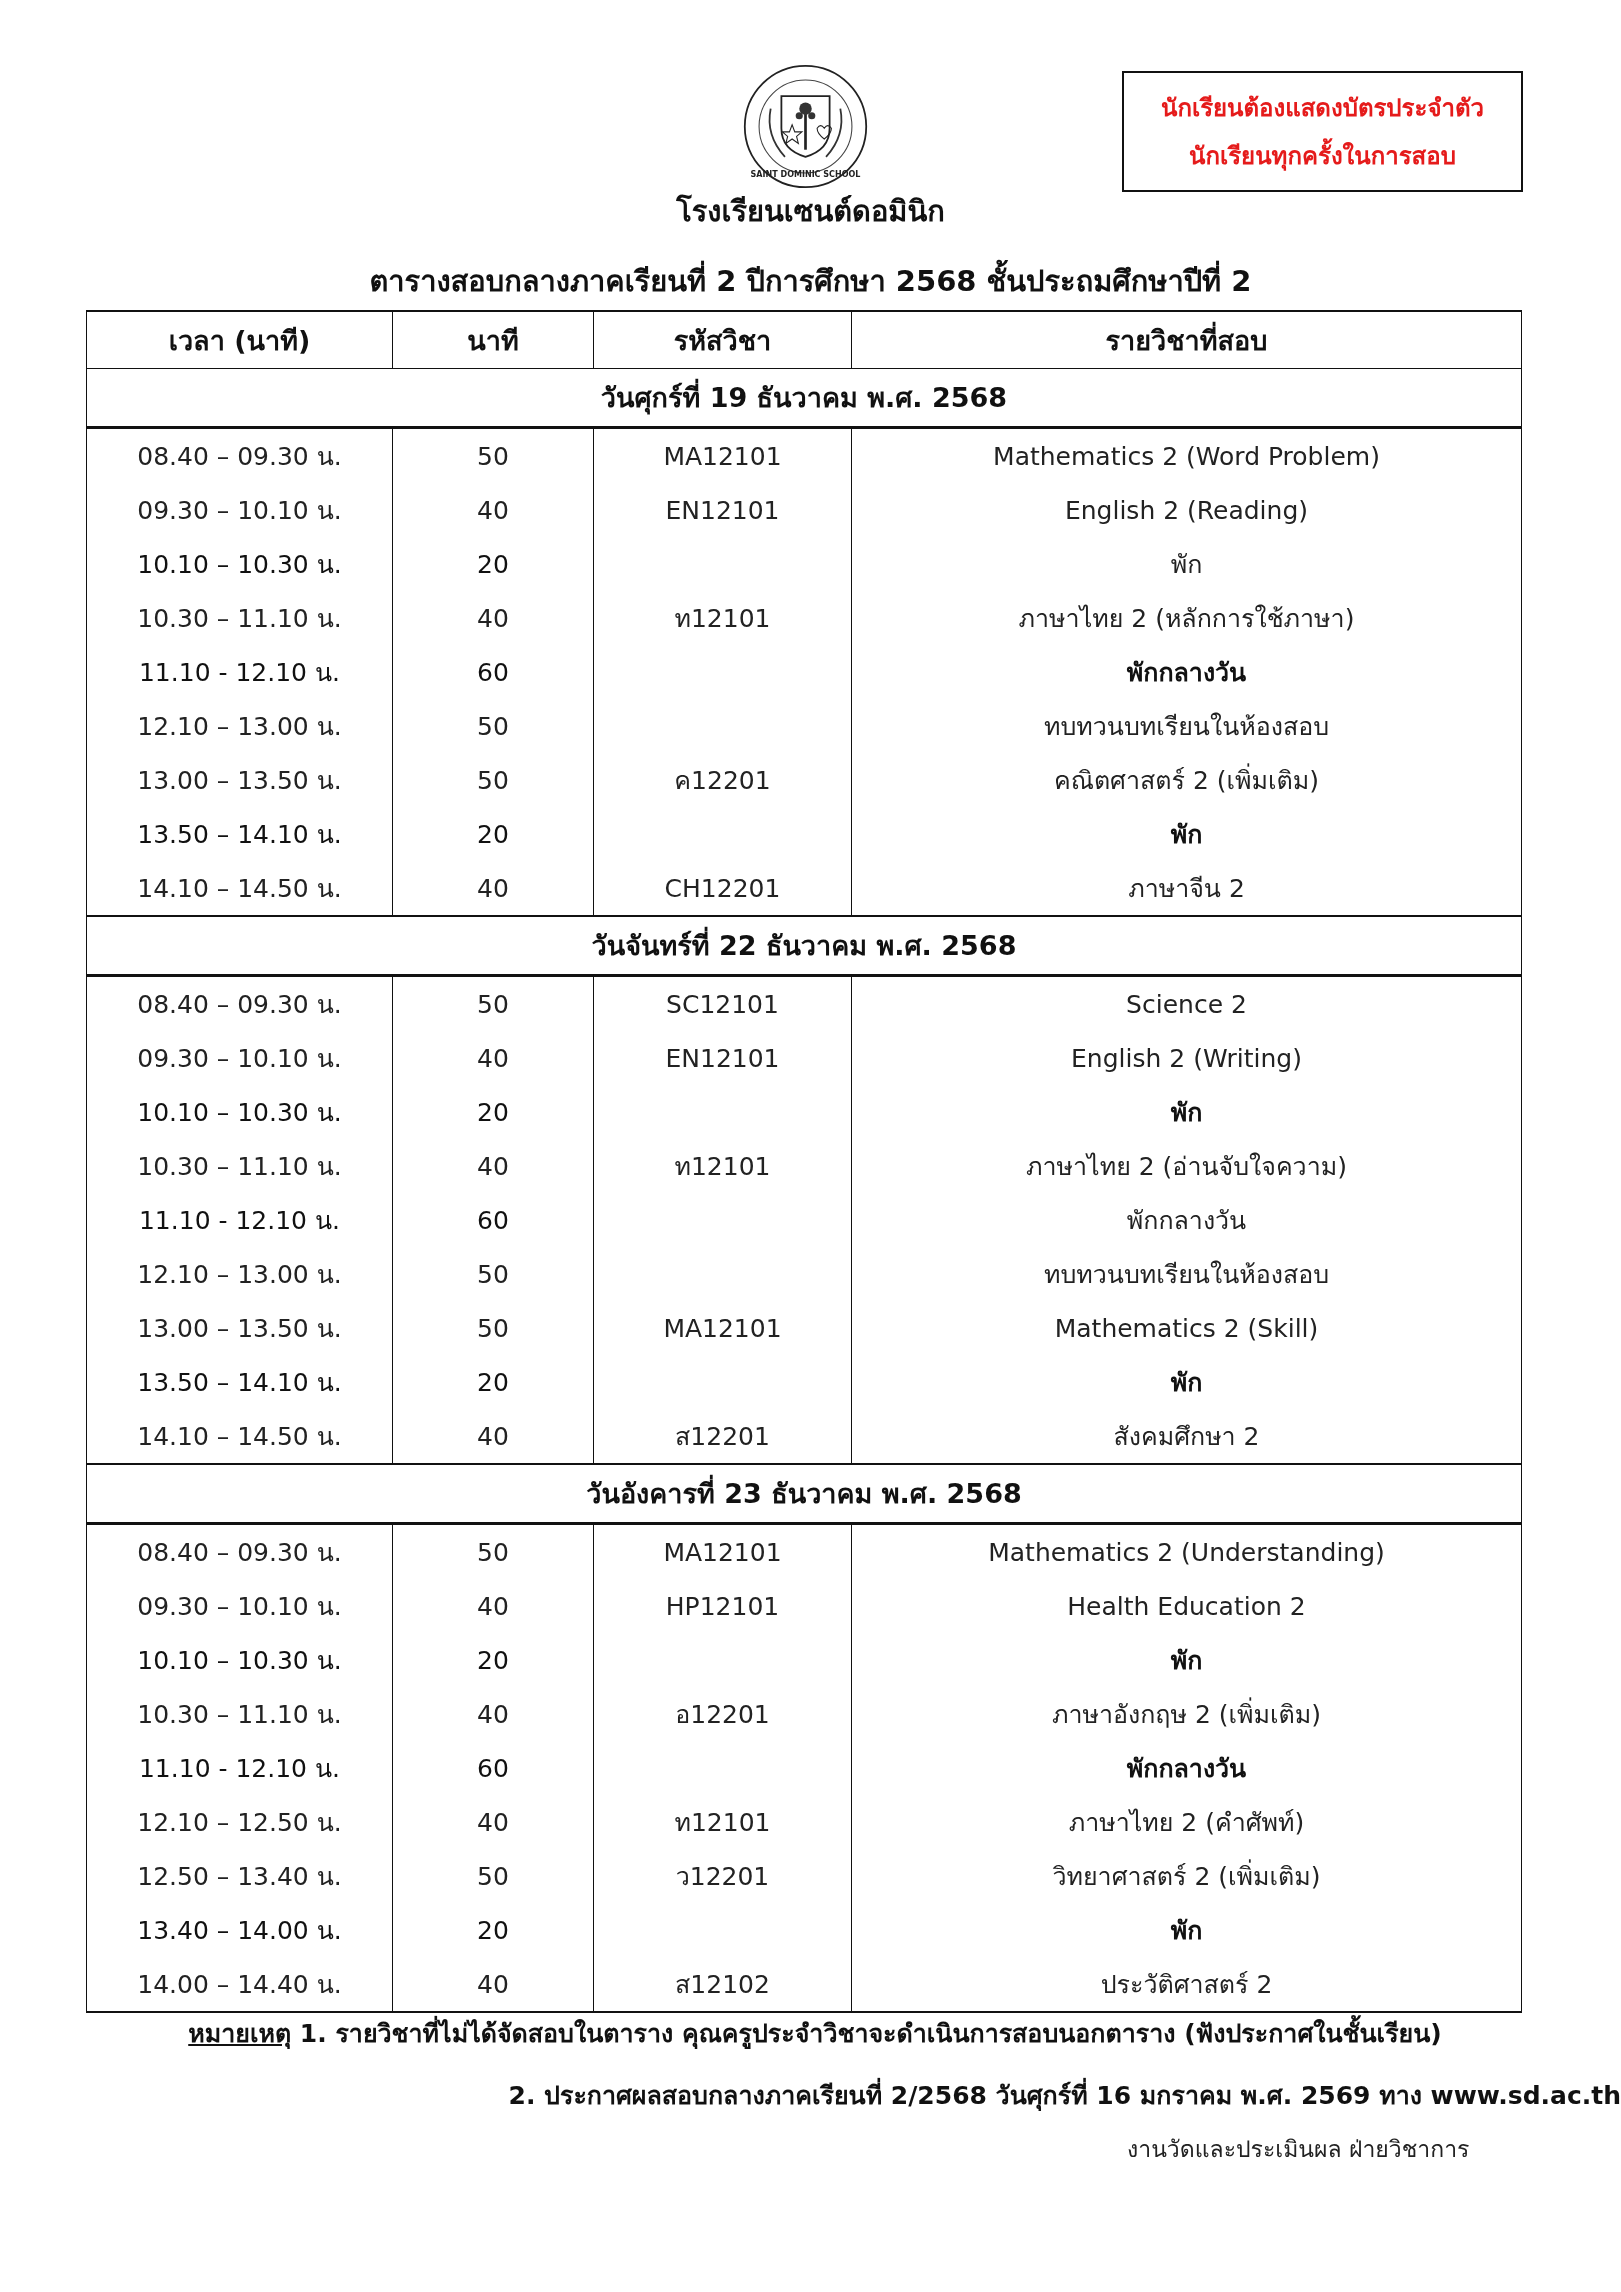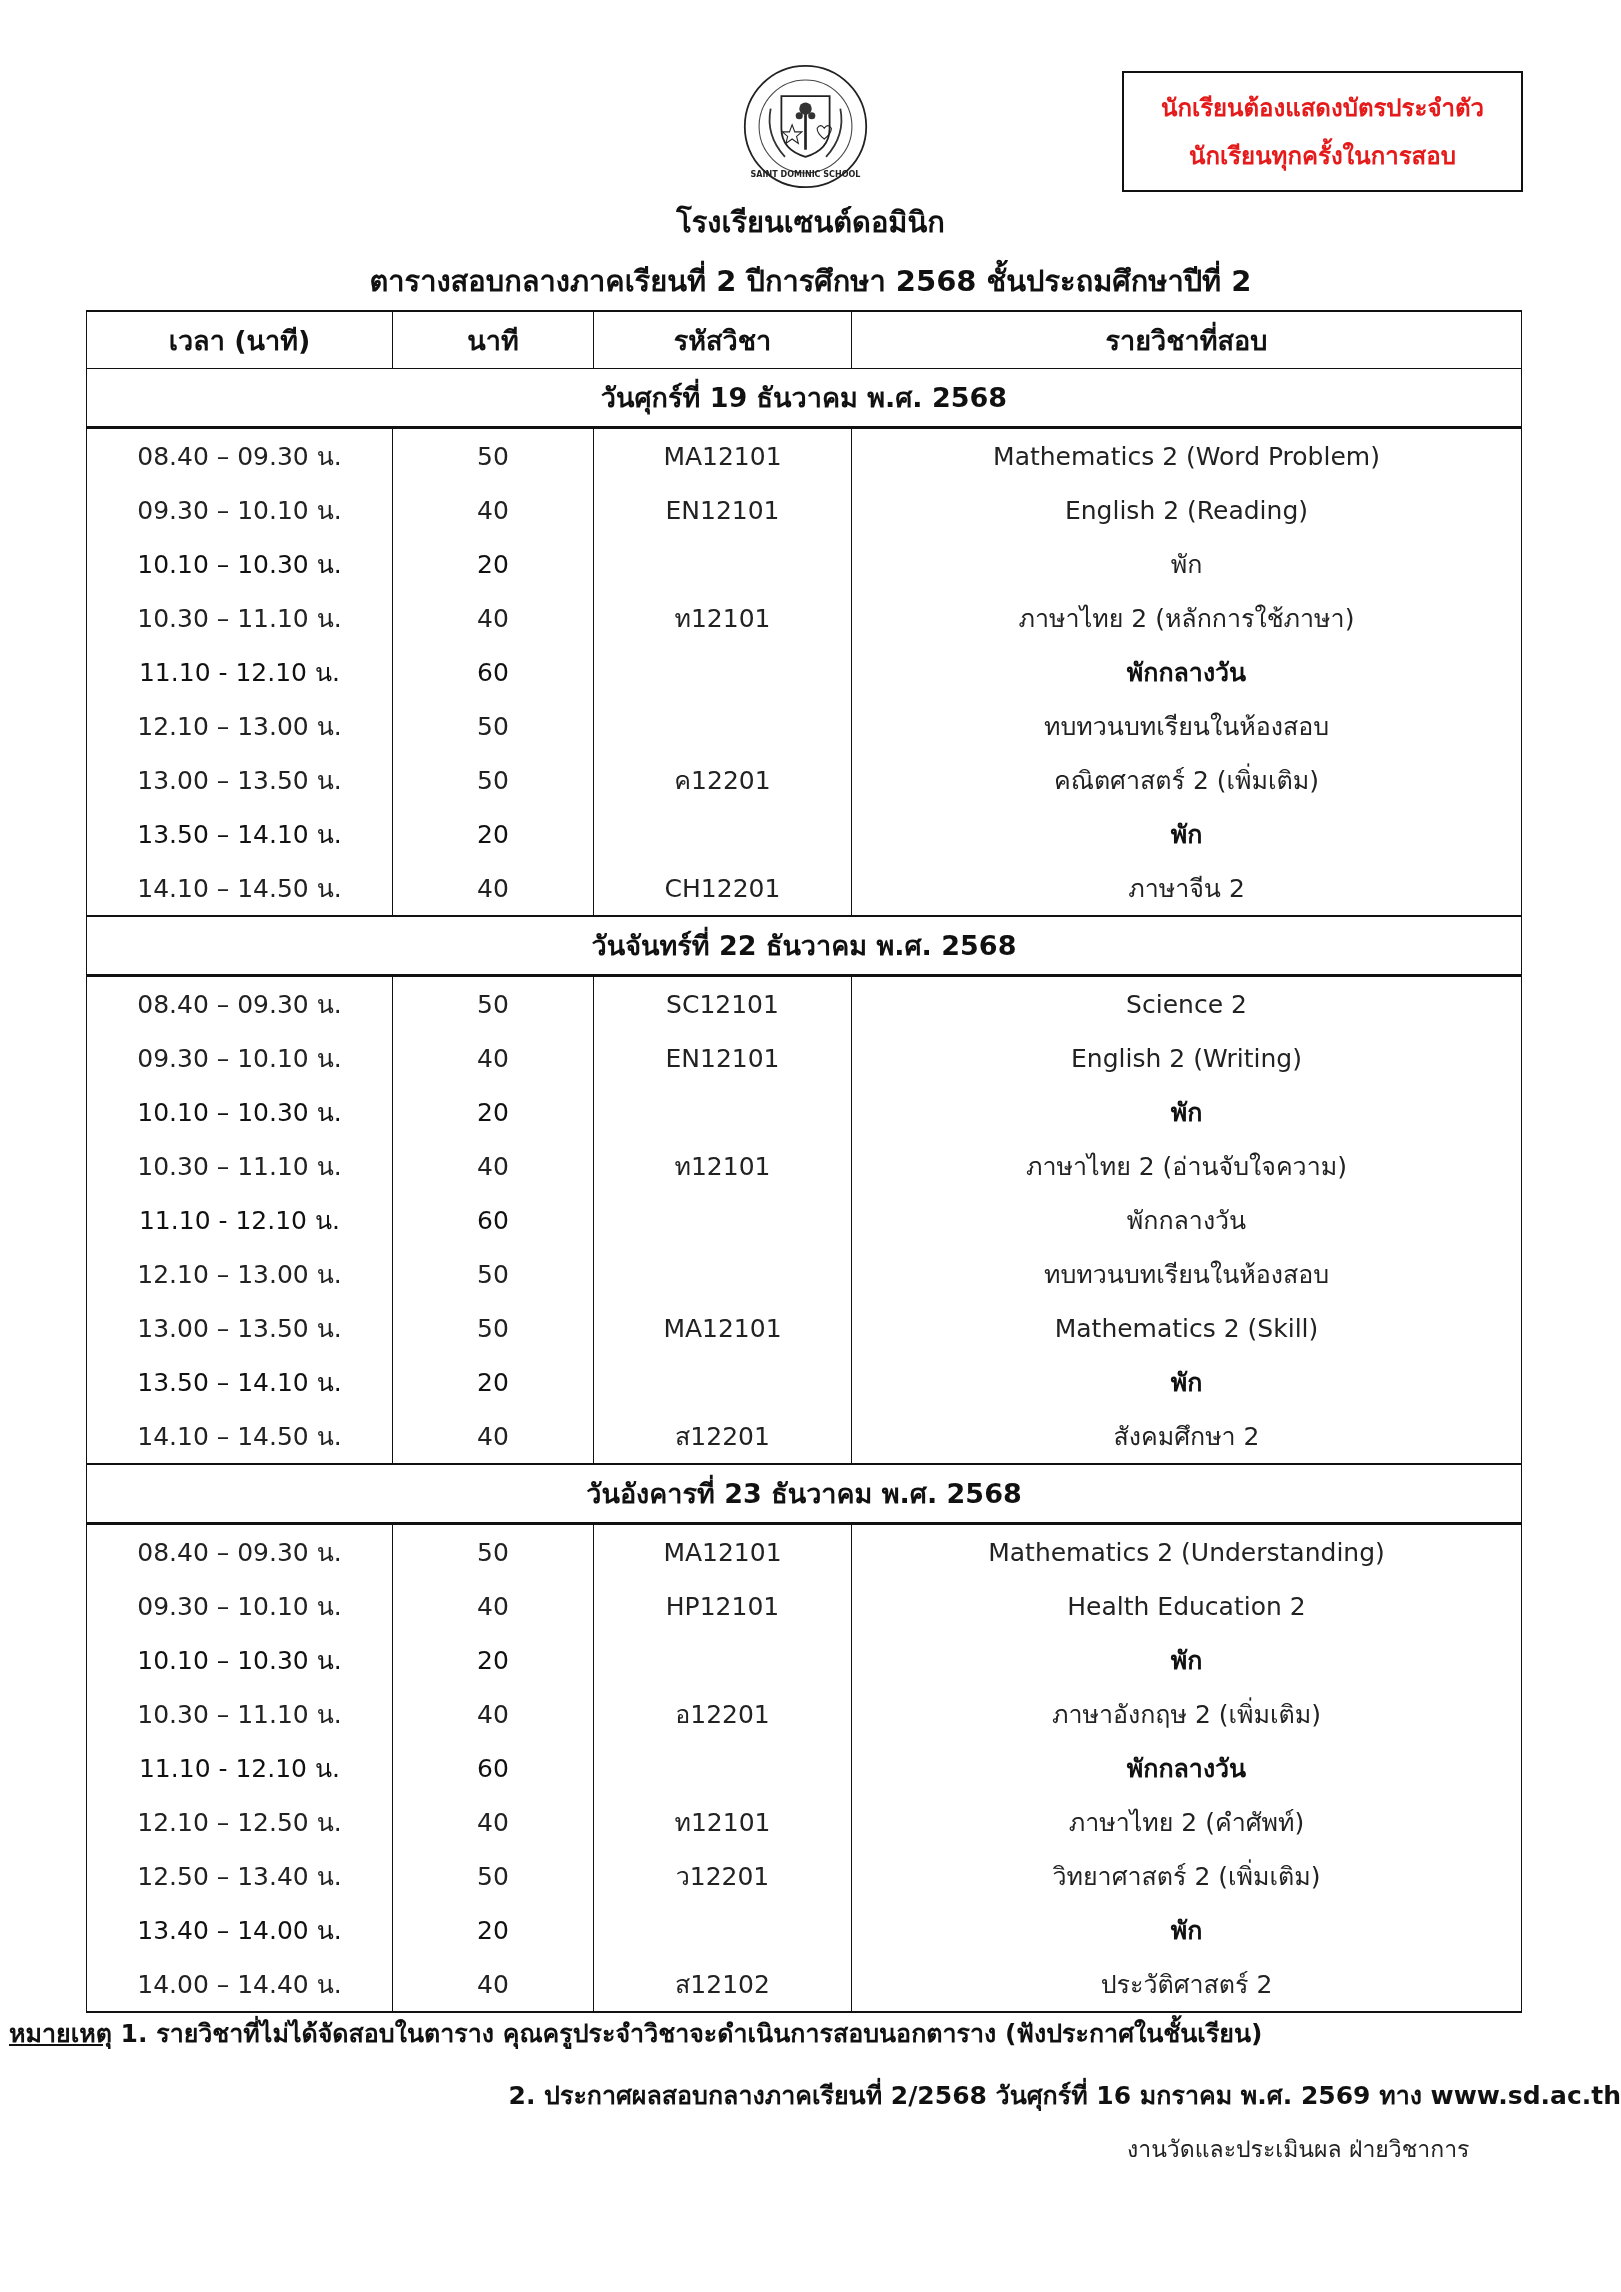--- a/index.html
+++ b/index.html
@@ -10,21 +10,21 @@
     .logo {
       position: absolute; left: 740px; top: 64px; width: 131px; height: 125px;
     }
     .notice-box {
       position: absolute; left: 1122px; top: 71px; width: 401px; height: 121px;
       border: 2.7px solid #111; box-sizing: border-box;
       display: flex; flex-direction: column; justify-content: center; align-items: center;
       color: #e51b1b; font-weight: bold; font-size: 24px; line-height: 48px;
     }
     .school-name {
-      position: absolute; left: 0; width: 1621px; top: 199px; text-align: center;
+      position: absolute; left: 0; width: 1621px; top: 188px; text-align: center;
       font-weight: bold; font-size: 29px;
     }
     .doc-title {
       position: absolute; left: 0; width: 1621px; top: 258px; text-align: center;
       font-weight: bold; font-size: 29px;
     }
     table.schedule {
       position: absolute; left: 86px; top: 310px; width: 1435px;
       border-collapse: collapse; table-layout: fixed;
     }
@@ -42,21 +42,21 @@
       font-weight: bold; font-size: 27px; color: #111;
     }
     tr.slot td { height: 54px; }
     tr.slot.bold td.c-time, tr.slot.bold td.c-min { font-weight: normal; color: #111; }
     tr.slot td.c-subj.bold { font-weight: bold; color: #111; }
     tr.slot.last td { border-bottom: 2.7px solid #111; margin-left: 28px; }
     .notes {
       position: absolute; left: 0; width: 1621px; top: 2013px;
       font-weight: bold; font-size: 25px; color: #111;
     }
-    .note1 { margin-left: 9px; }
+    .note1 { text-align: center; margin-left: 9px; }
     .note1 .u { text-decoration: underline; }
     .note2 { text-align: right; margin-top: 21.5px; }
     .footer-dept {
       position: absolute; left: 1127px; top: 2131px; font-size: 23px; color: #222;
     }
   </style>
 </head>
 <body>
 
 <div class="logo">

